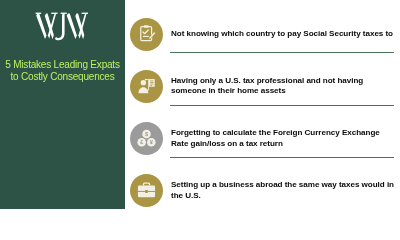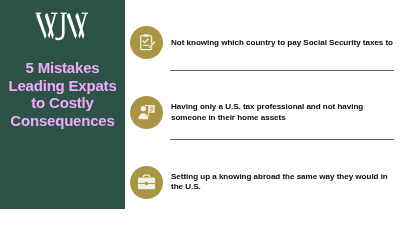--- a/index.html
+++ b/index.html
@@ -30,24 +30,24 @@
     box-sizing: border-box;
     padding-top: 9px;
   }
   .logo {
     width: 56px;
     height: 34px;
     display: block;
   }
   .headline {
     margin-top: 16px;
-    color: #f0abfc;
-    font-size: 15px;
+    color: #bef264;
+    font-size: 10px;
     line-height: 1.17;
-    font-weight: bold;
+    font-weight: normal;
     text-align: center;
     letter-spacing: -0.2px;
     width: 122px;
   }
 
   
   .right-panel {
     flex: 1 1 auto;
     background: #ffffff;
     display: flex;
@@ -150,28 +150,41 @@
             <line x1="11.4" y1="16.0" x2="14.4" y2="16.0"></line>
             <line x1="14.4" y1="4.0" x2="14.4" y2="16.0"></line>
           </g>
           <circle cx="11.0" cy="4.0" r="1.0" fill="#f2f0e4"></circle>
           <circle cx="11.0" cy="16.0" r="1.0" fill="#f2f0e4"></circle>
         </svg>
       </span>
       <span class="mistake-text">Having only a U.S. tax professional and not having someone in their home assets</span>
     </div>
 
+    <div class="mistake-row">
+      <span class="badge" style="background:#9b9b9b;">
+        <svg width="21" height="21" viewBox="0 0 24 24" xmlns="http://www.w3.org/2000/svg">
+          <circle cx="12" cy="6.8" r="4.9" fill="#f2f0e4"></circle>
+          <circle cx="6.5" cy="16.2" r="4.9" fill="#f2f0e4"></circle>
+          <circle cx="17.5" cy="16.2" r="4.9" fill="#f2f0e4"></circle>
+          <text x="12" y="9.5" font-family="'Liberation Sans',sans-serif" font-size="6.4" font-weight="bold" fill="#9b9b9b" text-anchor="middle">$</text>
+          <text x="6.5" y="18.8" font-family="'Liberation Sans',sans-serif" font-size="6.4" font-weight="bold" fill="#9b9b9b" text-anchor="middle">£</text>
+          <text x="17.5" y="18.8" font-family="'Liberation Sans',sans-serif" font-size="6.4" font-weight="bold" fill="#9b9b9b" text-anchor="middle">¥</text>
+        </svg>
+      </span>
+      <span class="mistake-text">Forgetting to calculate the Foreign Currency Exchange Rate gain/loss on a tax return</span>
+    </div>
 
     <div class="mistake-row">
       <span class="badge" style="background:#a99543;">
         <svg width="21" height="21" viewBox="0 0 24 24" xmlns="http://www.w3.org/2000/svg">
           <path d="M8.6 6.2 L8.6 4.6 C8.6 4.0 9.0 3.6 9.6 3.6 L14.4 3.6 C15.0 3.6 15.4 4.0 15.4 4.6 L15.4 6.2" fill="none" stroke="#f2f0e4" stroke-width="1.5"></path>
           <rect x="2.2" y="6.4" width="19.6" height="13.4" rx="1.6" fill="#f2f0e4"></rect>
           <rect x="10.4" y="11.4" width="3.2" height="3.4" rx="0.5" fill="#a99543"></rect>
           <line x1="2.2" y1="13.1" x2="10.4" y2="13.1" stroke="#a99543" stroke-width="1.1"></line>
           <line x1="13.6" y1="13.1" x2="21.8" y2="13.1" stroke="#a99543" stroke-width="1.1"></line>
         </svg>
       </span>
-      <span class="mistake-text">Setting up a knowing abroad the same way they would in the U.S.</span>
+      <span class="mistake-text">Setting up a business abroad the same way taxes would in the U.S.</span>
     </div>
 
   </div>
 </div>
 
 </body></html>

